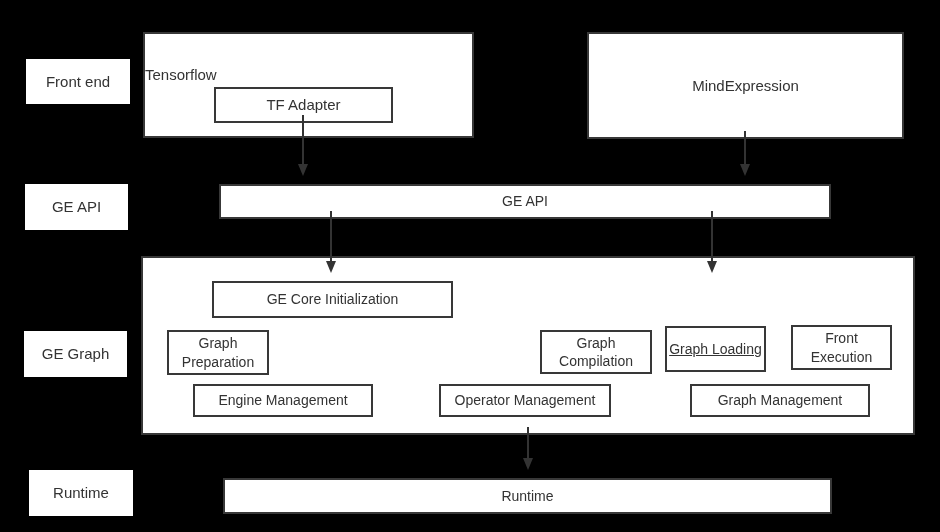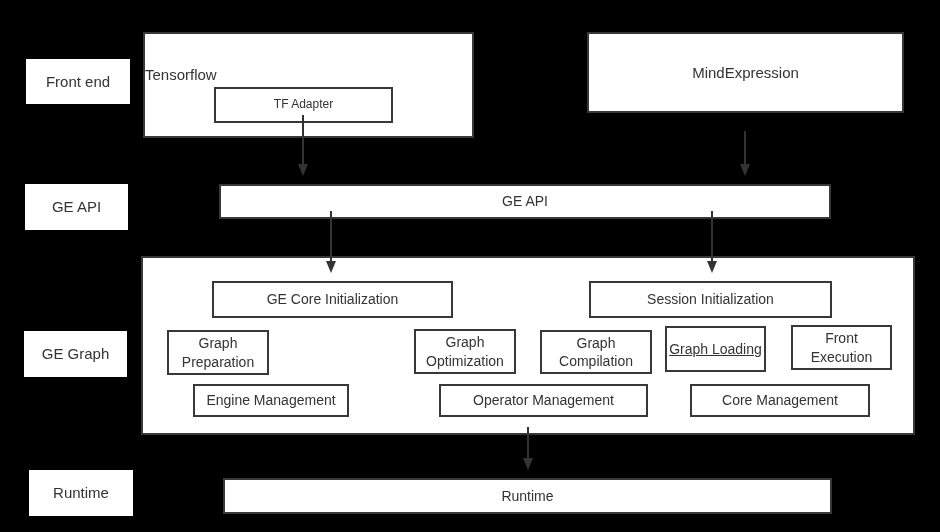--- a/index.html
+++ b/index.html
@@ -45,45 +45,45 @@
     align-items: flex-start;
     font-size: 15px;
   }
   .tensorflow-title {
     position: absolute;
     left: 0; right: 0; top: 31px;
     text-align: left;
   }
   .box-tfadapter {
     left: 214px; top: 79px; width: 179px; height: 36px;
-    font-size: 12px;
+    font-size: 15px;
   }
   .box-mindexpression {
-    left: 587px; top: 24px; width: 317px; height: 81px;
+    left: 587px; top: 24px; width: 317px; height: 107px;
     font-size: 15px;
   }
 
   
   .bar-geapi { left: 219px; top: 176px; width: 612px; height: 35px; }
 
   
   .box-gecore { left: 141px; top: 248px; width: 774px; height: 179px; }
 
   .box-gecore-init   { left: 212px; top: 273px; width: 241px; height: 37px; text-align: right; }
   .box-session-init  { left: 589px; top: 273px; width: 243px; height: 37px; }
 
   .box-stage-0 { left: 167px; top: 322px; width: 102px; height: 45px; }
   .box-stage-1 { left: 286px; top: 320px; width: 102px; height: 45px; }
   .box-stage-2 { left: 414px; top: 321px; width: 102px; height: 45px; }
   .box-stage-3 { left: 540px; top: 322px; width: 112px; height: 44px; }
   .box-stage-4 { left: 665px; top: 318px; width: 101px; height: 46px; text-decoration: underline; }
   .box-stage-5 { left: 791px; top: 317px; width: 101px; height: 45px; }
 
-  .box-mgr-0 { left: 193px; top: 376px; width: 156px; height: 33px; }
-  .box-mgr-1 { left: 439px; top: 376px; width: 209px; height: 33px; }
+  .box-mgr-0 { left: 193px; top: 376px; width: 180px; height: 33px; }
+  .box-mgr-1 { left: 439px; top: 376px; width: 172px; height: 33px; }
   .box-mgr-2 { left: 690px; top: 376px; width: 180px; height: 33px; }
 
   
   .bar-runtime { left: 223px; top: 470px; width: 609px; height: 36px; }
 
   
   .arrow {
     position: absolute;
     width: 11px;
     display: flex;
@@ -116,31 +116,29 @@
   <div class="node box-tensorflow">
     <span class="tensorflow-title">Tensorflow</span>
   </div>
   <div class="node box-tfadapter">TF Adapter</div>
   <div class="node box-mindexpression">MindExpression</div>
 
   <div class="node bar-geapi">GE API</div>
 
   <div class="node box-gecore"></div>
   <div class="node box-gecore-init">GE Core Initialization</div>
-  <div class="node box-session-init">Session Initialization</div>
 
   <div class="node box-stage-0">Graph Preparation</div>
-  <div class="node box-stage-2">Graph Optimization</div>
   <div class="node box-stage-3">Graph Compilation</div>
   <div class="node box-stage-4">Graph Loading</div>
   <div class="node box-stage-5">Front Execution</div>
 
   <div class="node box-mgr-0">Engine Management</div>
   <div class="node box-mgr-1">Operator Management</div>
-  <div class="node box-mgr-2">Core Management</div>
+  <div class="node box-mgr-2">Graph Management</div>
 
   <div class="node bar-runtime">Runtime</div>
 
   <div class="arrow arrow-1">
     <div class="line"></div>
     <div class="head"></div>
   </div>
   <div class="arrow arrow-2">
     <div class="line"></div>
     <div class="head"></div>

